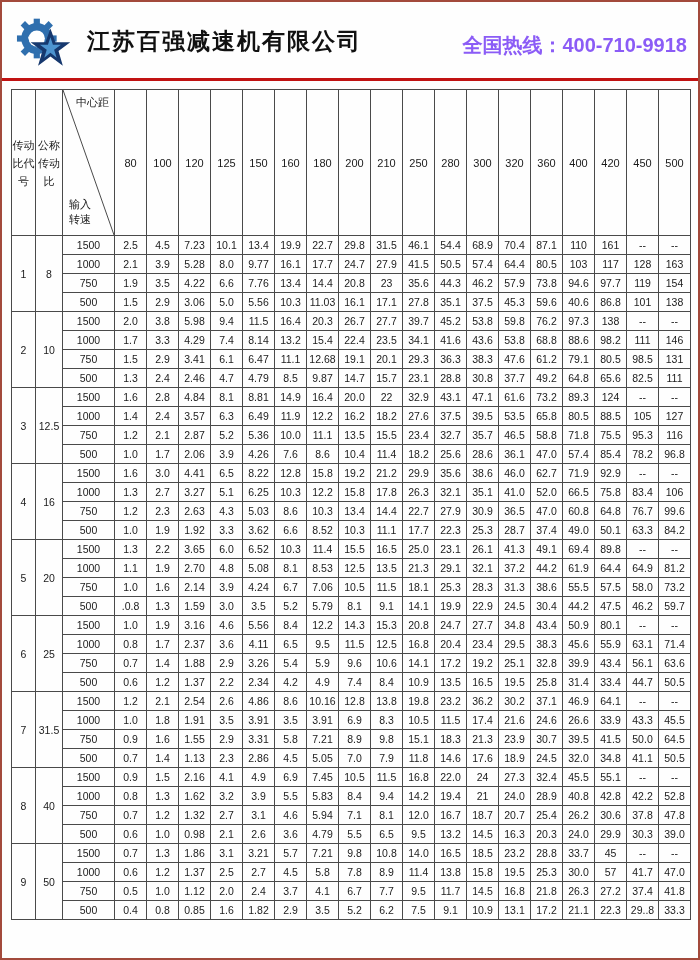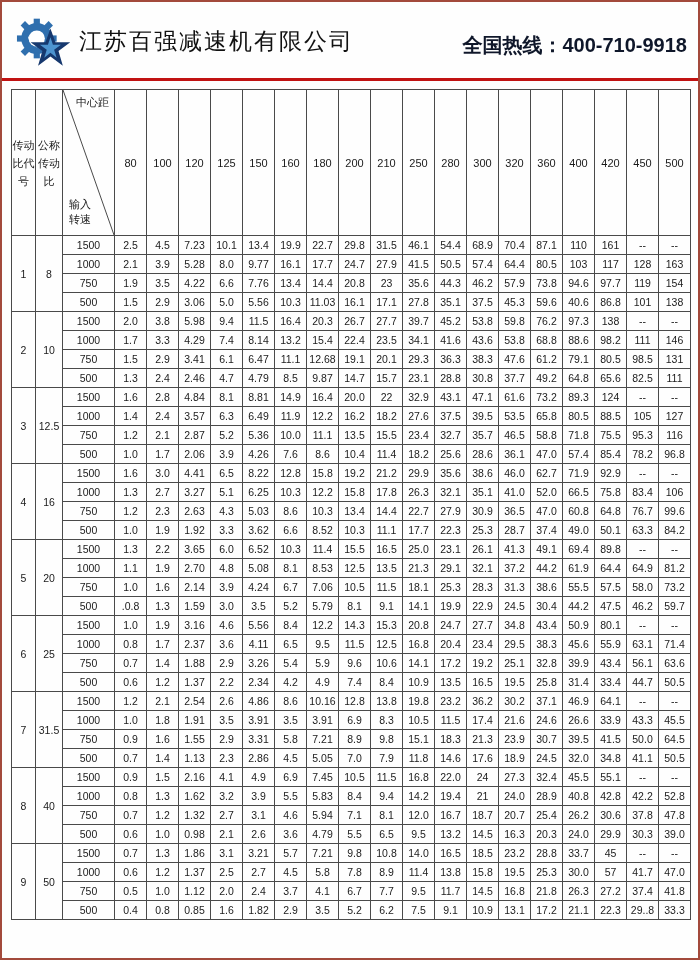--- a/index.html
+++ b/index.html
@@ -1,19 +1,19 @@
 <!DOCTYPE html>
 <html><head>
 <meta charset="utf-8">
 <style>
   html,body{margin:0;padding:0;background:#ffffff;font-family:"Liberation Sans",sans-serif;}
   .page{width:700px;height:960px;box-sizing:border-box;border:2px solid #a34a3c;background:#fefefe;padding:0 9px;overflow:hidden;}
   .top-header{display:flex;align-items:center;height:74px;padding-top:2px;}
   .logo{width:64px;height:62px;flex:0 0 auto;}
-  .company{font-size:23px;font-weight:normal;color:#111;letter-spacing:2px;margin-left:4px;white-space:nowrap;}
+  .company{font-size:23px;font-weight:bold;color:#111;letter-spacing:2px;margin-left:12px;white-space:nowrap;}
   .hotline{margin-left:auto;font-size:20px;font-weight:bold;white-space:nowrap;padding-right:2px;}
   .red-rule{height:3px;margin:0 -9px;}
   table.spec{border-collapse:collapse;table-layout:fixed;width:680px;margin-top:8px;}
   table.spec th,table.spec td{border:1px solid #4a4a4a;text-align:center;vertical-align:middle;
     font-size:10.5px;color:#1a1a1a;padding:0;height:18px;line-height:18px;overflow:hidden;
     font-weight:normal;background:transparent;}
   table.spec thead th{height:145px;font-size:11px;}
   .vhead{word-break:break-all;line-height:15px;padding:0 6px;font-size:11px;}
   .corner{position:relative;}
   .corner svg{position:absolute;left:0;top:0;width:100%;height:100%;}
@@ -41,21 +41,21 @@
             <rect x="54" y="62" width="10" height="10" transform="rotate(45 59 67)"></rect>
           </g>
         </g>
         <circle cx="40" cy="46" r="13" fill="#ffffff"></circle>
         <path d="M30 38 a15 15 0 0 0 14 22 a18 18 0 0 1 -18 -16 z" fill="#ffffff"></path>
         <polygon points="62,30 70,52 94,52 75,66 82,90 62,75 42,90 49,66 30,52 54,52" fill="#16386e"></polygon>
         <polygon points="62,44 66,56 79,56 68,64 72,77 62,69 52,77 56,64 45,56 58,56" fill="#4d94d0"></polygon>
       </svg>
     </span>
     <span class="company">江苏百强减速机有限公司</span>
-    <span class="hotline" style="color: #0f172a; margin-top: 8px;">全国热线：400-710-9918</span>
+    <span class="hotline" style="color: #8b5cf6; margin-top: 8px;">全国热线：400-710-9918</span>
   </div>
 
   <div class="red-rule" style="background: rgb(193, 18, 18);"></div>
 
   <table class="spec">
     <colgroup>
       <col style="width:24px">
         <col style="width:27px">
         <col style="width:52px">
     </colgroup>

